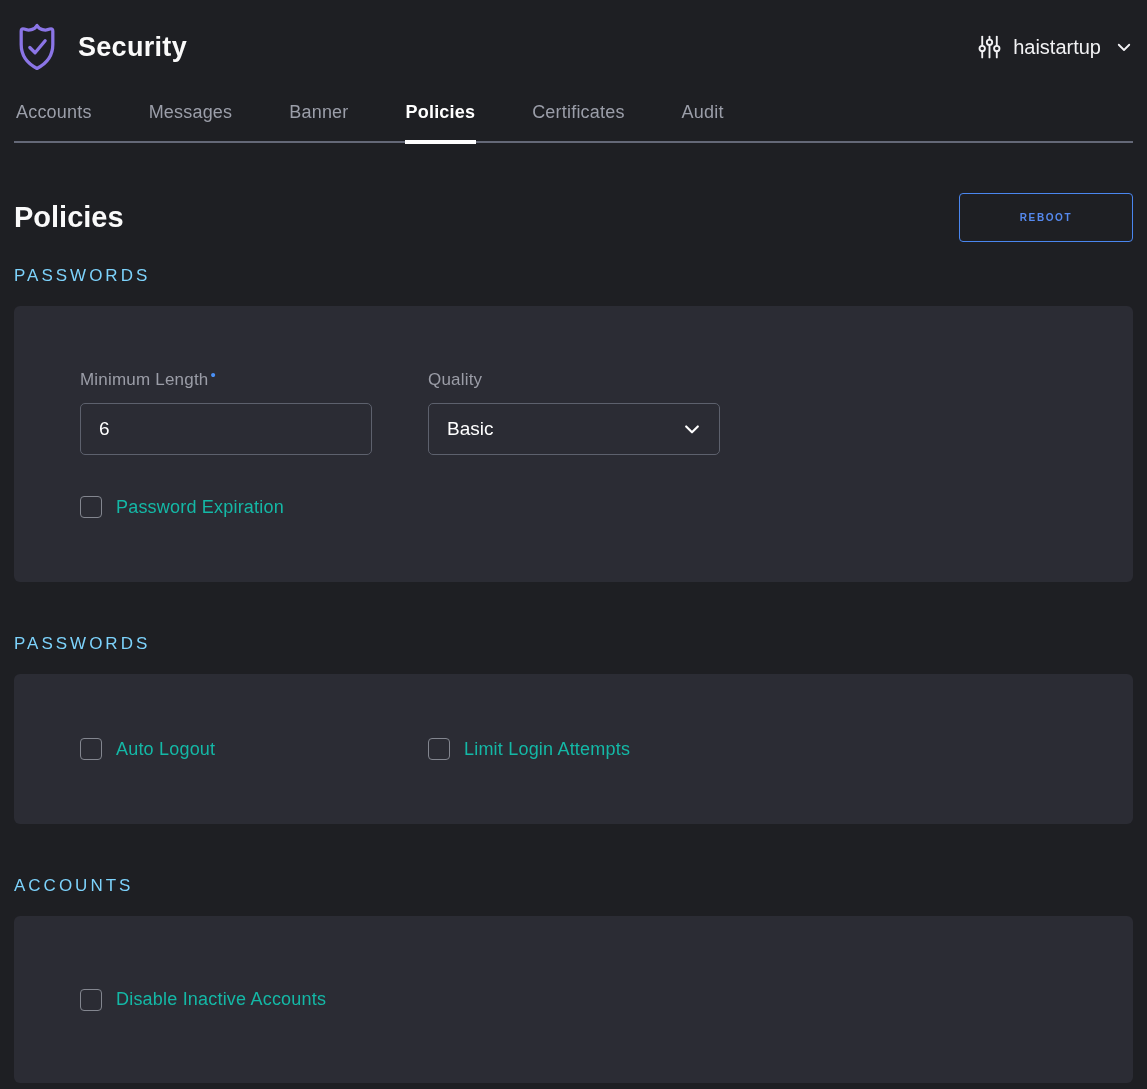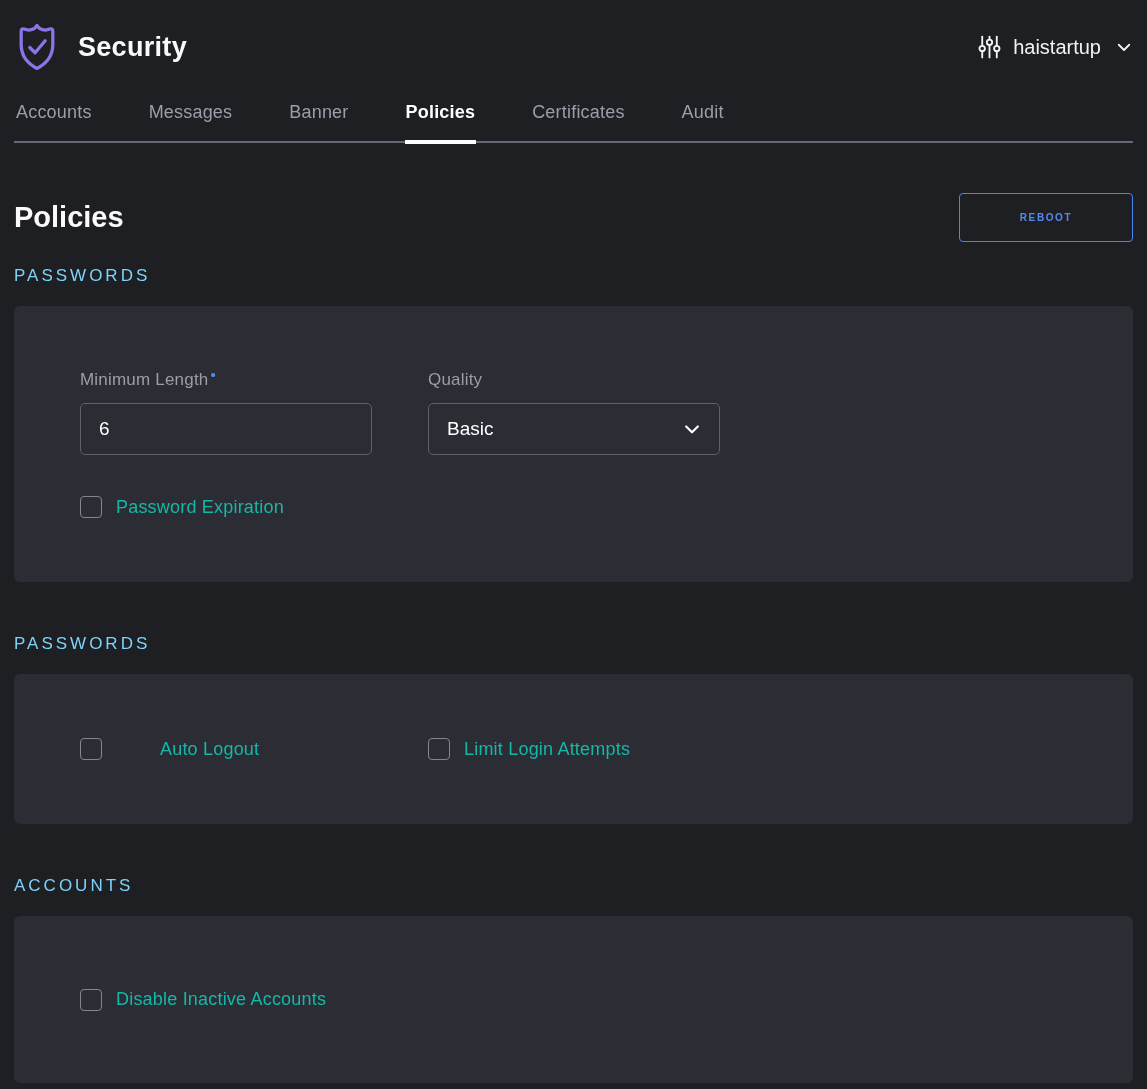--- a/index.html
+++ b/index.html
@@ -133,21 +133,21 @@
   .checkbox-row { display:flex; align-items:center; cursor:pointer; margin-top:41px; }
   .checkbox-row.no-top { margin-top:0; }
   .checkbox-box {
     width:22px; height:22px;
     border:1.5px solid #83868f;
     border-radius:4px;
     background:transparent;
     flex:none;
   }
   .checkbox-label { font-size:18px; color:#14b8a6; margin-left:14px; letter-spacing:.2px; }
-  .col-1 { width:348px;gap:44px; }
+  .col-1 { width:348px; }
 </style>
 </head>
 <body>
 
 <div class="app">
 
   <div class="header">
     <div class="header-left">
       <span class="shield-wrap">
         <svg width="46" height="50" viewBox="0 0 48 52" fill="none">

